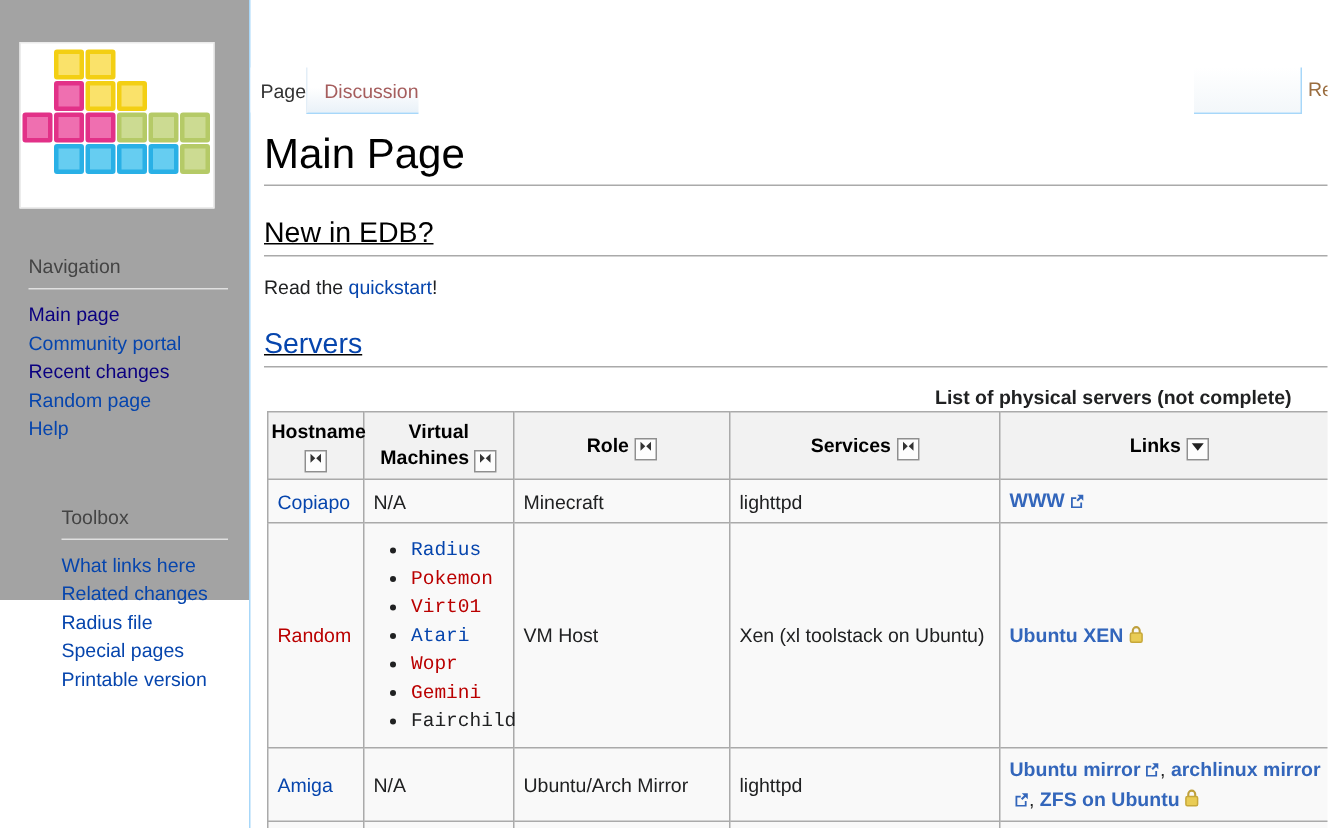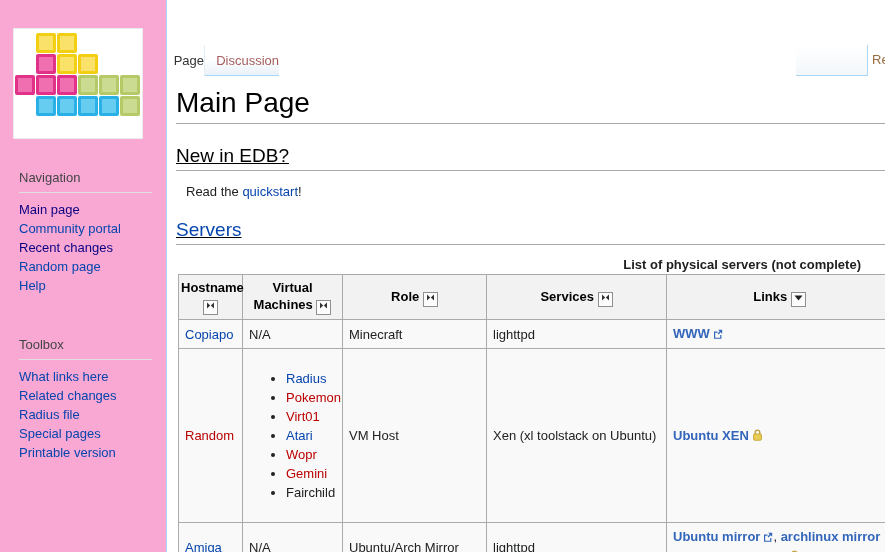--- a/index.html
+++ b/index.html
@@ -1,25 +1,25 @@
 <!DOCTYPE html>
 <html style="--link-blue: #0645ad; --link-visited: #0b0080; --link-red: #ba0000; --link-ext: #3366bb; --tab-border: #a7d7f9; --heading-border: #aaaaaa; --table-border: #aaaaaa; --th-bg: #f2f2f2; --cell-bg: #f9f9f9; --discussion: #a55d5d; --read: #9a6d3f;"><head>
 <meta charset="utf-8">
 <style>
   html,body{margin:0;padding:0;width:885px;height:552px;overflow:hidden;background:#fff;
     font-family:"Liberation Sans","DejaVu Sans",sans-serif;font-size:13px;color:#202122;position:relative;}
   
-  #sidebar{position:absolute;left:0;top:0;width:166px;height:552px;background:#f9a8d4;}
+  #sidebar{position:absolute;left:0;top:0;width:166px;height:400px;background:#a3a3a3;}
   #logo{position:absolute;left:13px;top:28px;width:130px;height:111px;background:#fff;
     border:1px solid #ececec;box-sizing:border-box;cursor:pointer;}
   .logo-grid{display:grid;grid-template-columns:repeat(6,20px);grid-auto-rows:20px;gap:1px;padding:4px 1px;}
   .logo-cell{box-sizing:border-box;border-radius:2px;}
   .portal{position:absolute;left:19px;right:6px;}
   .portal-0{top:171px;}
-  .portal-1{top:338px;}
+  .portal-1{top:338px;margin-left:22px;}
   .portal h3{margin:0 8px 0 0;font-size:13px;font-weight:normal;color:#444;line-height:14px;
     padding-bottom:7px;border-bottom:1px solid #e0e0e0;}
   .portal ul{list-style:none;margin:7px 0 0;padding:0;}
   .portal li{line-height:19px;font-size:13px;}
   a,.lnk{text-decoration:none;cursor:pointer;}
   .c-blue{color:var(--link-blue);}
   .c-visited{color:var(--link-visited);}
   .c-red{color:var(--link-red);}
   .c-ext{color:var(--link-ext);font-weight:bold;}
   .c-plain{color:#202122;cursor:default;}
@@ -34,29 +34,29 @@
   .tab-filler{position:absolute;top:45px;left:629px;width:71px;height:30px;
     background:linear-gradient(#ffffff,#f3f7fa);
     border-bottom:1px solid var(--tab-border);border-right:1px solid var(--tab-border);}
   #read-tab{position:absolute;left:705px;top:52px;font-size:13px;color:var(--read);cursor:pointer;white-space:nowrap;}
   h1{margin:88px 0 0 9px;font-size:28px;font-weight:normal;line-height:30px;color:#000;
     padding-bottom:5px;border-bottom:1px solid var(--heading-border);}
   h2{margin:21px 0 0 9px;font-size:19px;font-weight:normal;line-height:21px;color:#000;
     padding-bottom:4px;border-bottom:1px solid var(--heading-border);text-decoration:underline;}
   h2.h2-servers{margin-top:20px;}
   h2.h2-servers .lnk{color:var(--link-blue);}
-  p.intro{margin:13px 0 0 19px;font-size:13px;line-height:15px;}
+  p.intro{margin:13px 0 0 9px;font-size:13px;line-height:15px;}
   #caption{margin:12px 0 0 11px;width:714px;box-sizing:border-box;padding-right:31px;
     text-align:right;font-weight:bold;font-size:13px;}
   table{margin:2px 0 0 11px;border-collapse:collapse;table-layout:fixed;width:714px;
     background:var(--cell-bg);border:1px solid var(--table-border);font-size:13px;}
   th{background:var(--th-bg);border:1px solid var(--table-border);font-weight:bold;color:#000;
     text-align:center;padding:4px 2px;line-height:17px;vertical-align:middle;cursor:pointer;}
   td{border:1px solid var(--table-border);padding:4px 6px;vertical-align:middle;line-height:19px;}
-  ul.vms{margin:16px;padding:0 0 0 21px;}
+  ul.vms{margin:4px;padding:0 0 0 21px;font-family:Liberation Mono, monospace;}
   ul.vms li{line-height:19px;}
   .mw-sorticon{display:inline-block;width:13px;height:13px;border:1px solid #8f8f8f;background:#fdfdfd;
     vertical-align:-2px;text-align:center;line-height:10px;box-sizing:content-box;}
   .mw-sorticon svg{display:inline-block;vertical-align:1px;}
   .icon-ext,.icon-lock{margin-left:3px;vertical-align:-1px;}
 </style>
 </head>
 <body>
 
 <div id="sidebar">

